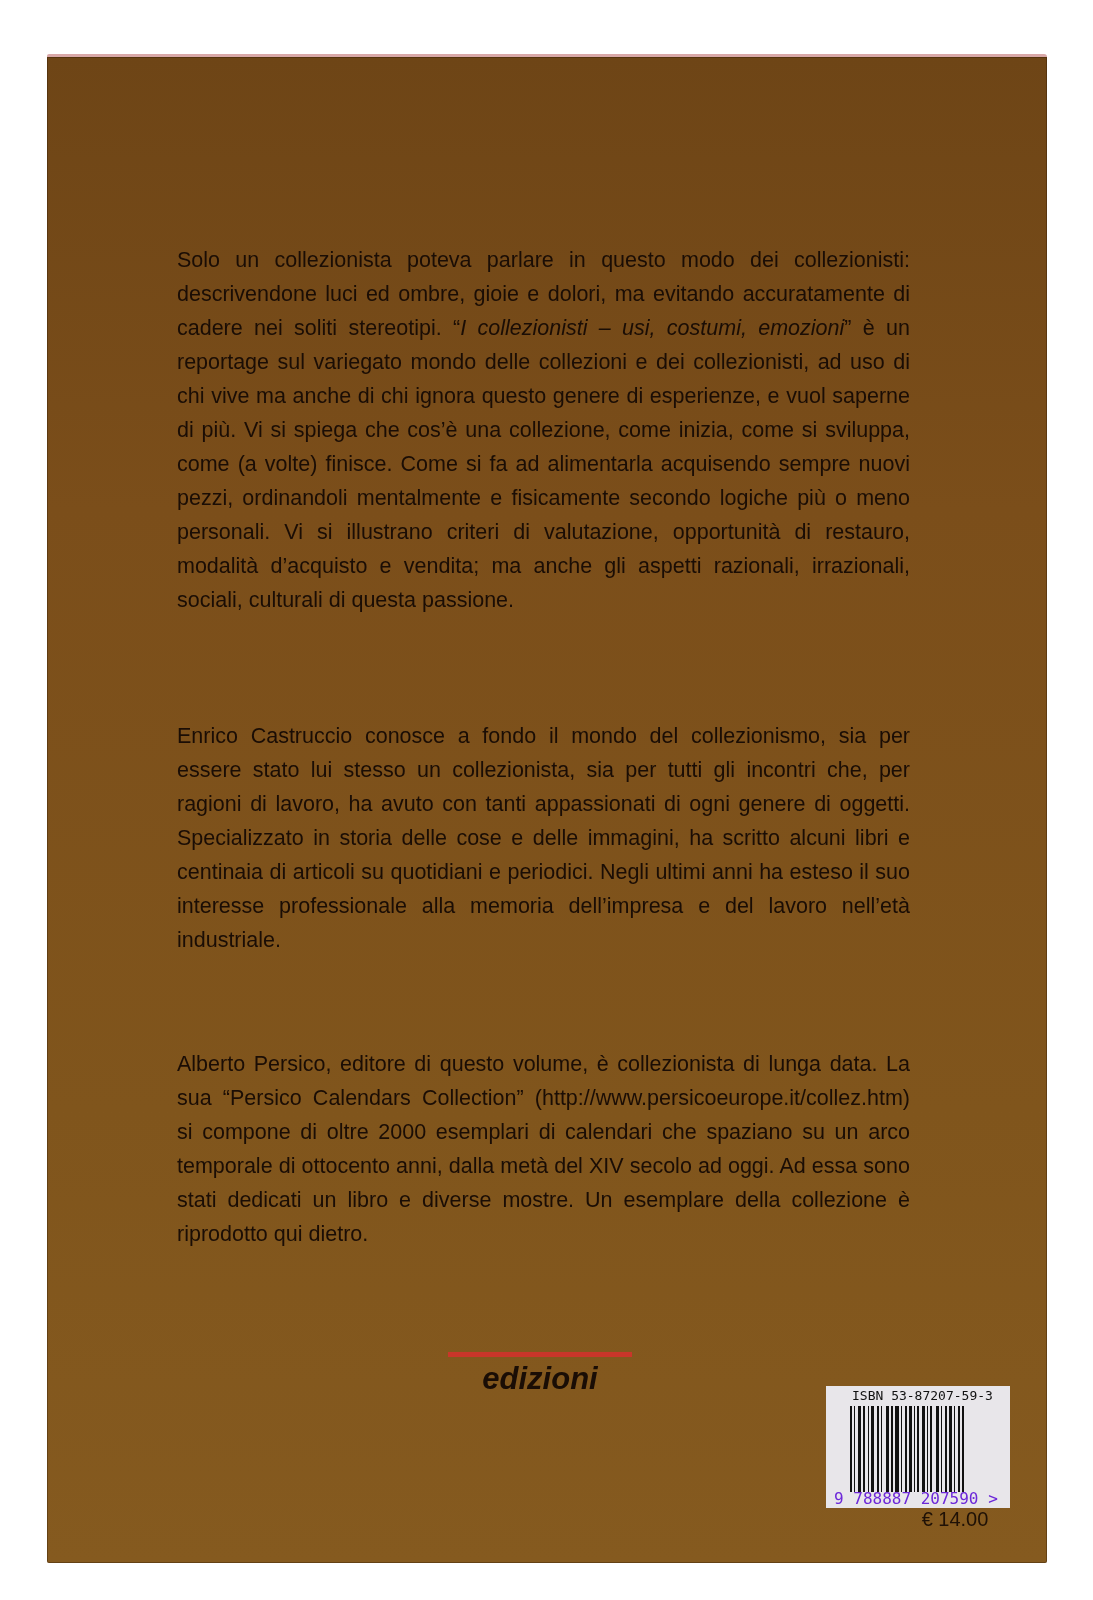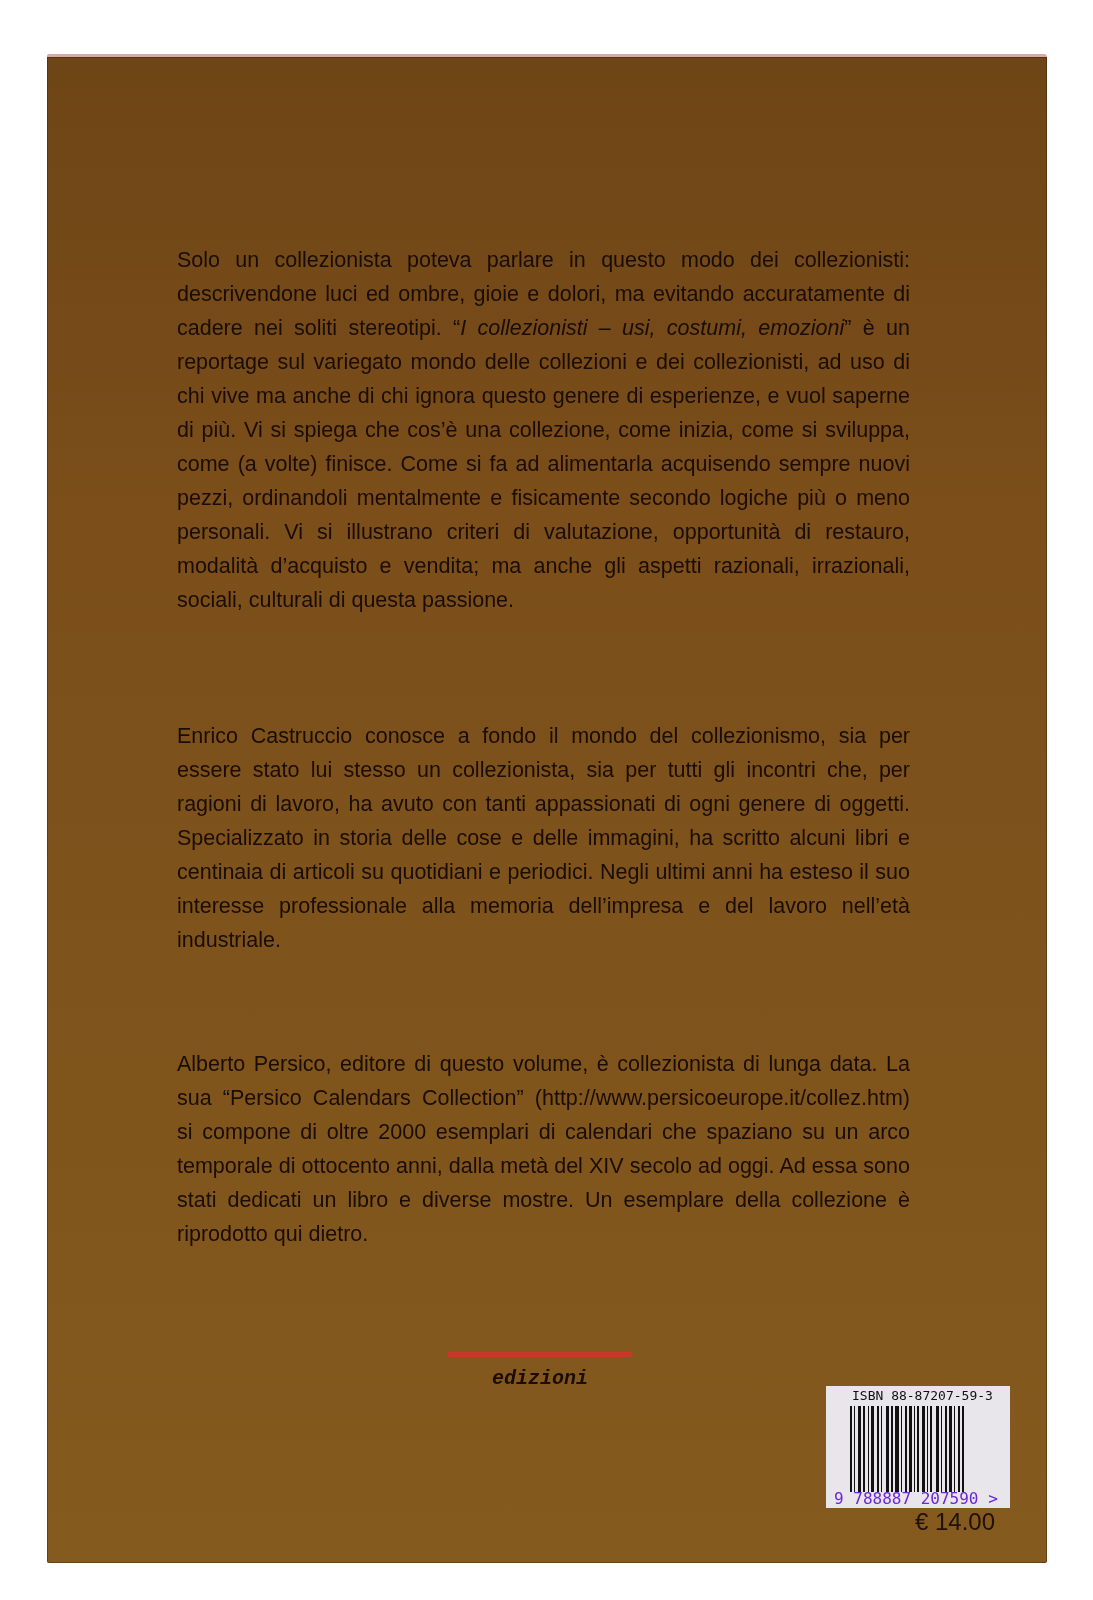--- a/index.html
+++ b/index.html
@@ -47,24 +47,24 @@
       font-size: 38px;
       line-height: 44px;
       letter-spacing: 0.5px;
     }
     .publisher-rule {
       height: 5px;
       background: #c9362a;
       margin: 2px 0 8px 0;
     }
     .publisher-sub {
-      font-family: Liberation Mono, monospace;
+      font-family: Liberation Sans, sans-serif;
       font-style: italic;
       font-weight: bold;
-      font-size: 20px;
+      font-size: 31px;
       line-height: 28px;
     }
     .barcode-label {
       position: absolute;
       left: 826px; top: 1386px;
       width: 184px; height: 122px;
       background: #e8e6ea;
       box-sizing: border-box;
       padding: 2px 6px;
     }
@@ -91,42 +91,42 @@
       line-height: 18px;
       color: #6d28d9;
       white-space: pre;
       background: transparent;
     }
     .price {
       position: absolute;
       left: 900px; top: 1508px;
       width: 110px;
       text-align: center;
-      font-size: 24px;
+      font-size: 20px;
       color: #1f1106;
     }
   </style>
 </head>
 <body>
 
 <div class="book"></div>
 
 <p class="body-text p1"><span>Solo un collezionista poteva parlare in questo modo dei collezionisti: descrivendone luci ed ombre, gioie e dolori, ma evitando accuratamente di cadere nei soliti stereotipi. “</span><i>I collezionisti – usi, costumi, emozioni</i><span>” è un reportage sul variegato mondo delle collezioni e dei collezionisti, ad uso di chi vive ma anche di chi ignora questo genere di esperienze, e vuol saperne di più. Vi si spiega che cos’è una collezione, come inizia, come si sviluppa, come (a volte) finisce. Come si fa ad alimentarla acquisendo sempre nuovi pezzi, ordinandoli mentalmente e fisicamente secondo logiche più o meno personali. Vi si illustrano criteri di valutazione, opportunità di restauro, modalità d’acquisto e vendita; ma anche gli aspetti razionali, irrazionali, sociali, culturali di questa passione.</span></p>
 
 <p class="body-text p2">Enrico Castruccio conosce a fondo il mondo del collezionismo, sia per essere stato lui stesso un collezionista, sia per tutti gli incontri che, per ragioni di lavoro, ha avuto con tanti appassionati di ogni genere di oggetti. Specializzato in storia delle cose e delle immagini, ha scritto alcuni libri e centinaia di articoli su quotidiani e periodici. Negli ultimi anni ha esteso il suo interesse professionale alla memoria dell’impresa e del lavoro nell’età industriale.</p>
 
 <p class="body-text p3">Alberto Persico, editore di questo volume, è collezionista di lunga data. La sua “Persico Calendars Collection” (http://www.persicoeurope.it/collez.htm) si compone di oltre 2000 esemplari di calendari che spaziano su un arco temporale di ottocento anni, dalla metà del XIV secolo ad oggi. Ad essa sono stati dedicati un libro e diverse mostre. Un esemplare della collezione è riprodotto qui dietro.</p>
 
 <div class="publisher">
   <div class="publisher-rule"></div>
   <div class="publisher-sub">edizioni</div>
 </div>
 
 <div class="barcode-label">
-  <div class="isbn-text">ISBN 88-87207-59-3</div>
+  <div class="isbn-text">ISBN 53-87207-59-3</div>
   <div class="bars">
     <span style="width:2px;margin-right:2px"></span>
       <span style="width:1px;margin-right:3px"></span>
       <span style="width:3px;margin-right:2px"></span>
       <span style="width:2px;margin-right:3px"></span>
       <span style="width:1px;margin-right:2px"></span>
       <span style="width:3px;margin-right:3px"></span>
       <span style="width:2px;margin-right:2px"></span>
       <span style="width:1px;margin-right:4px"></span>
       <span style="width:3px;margin-right:2px"></span>

